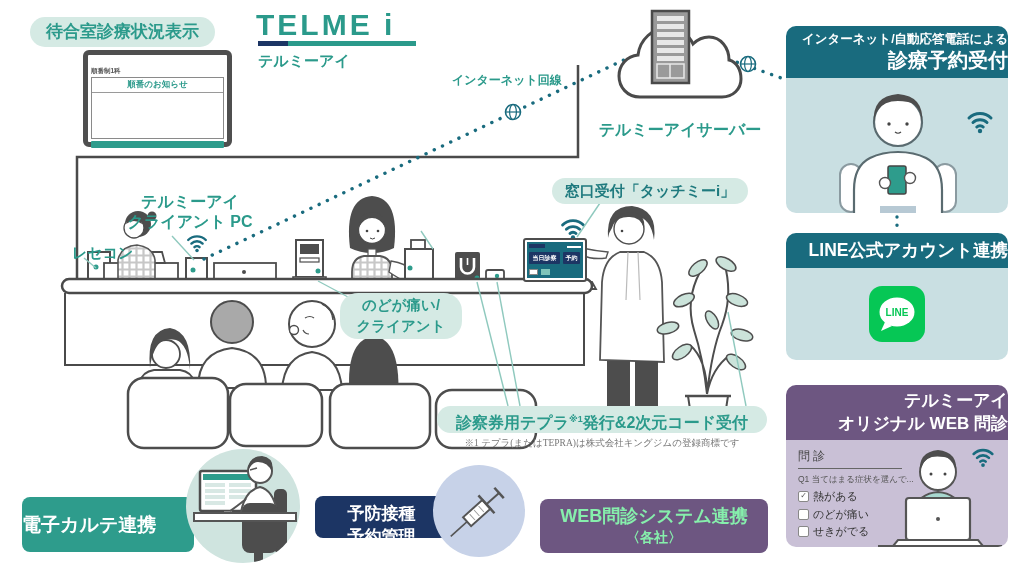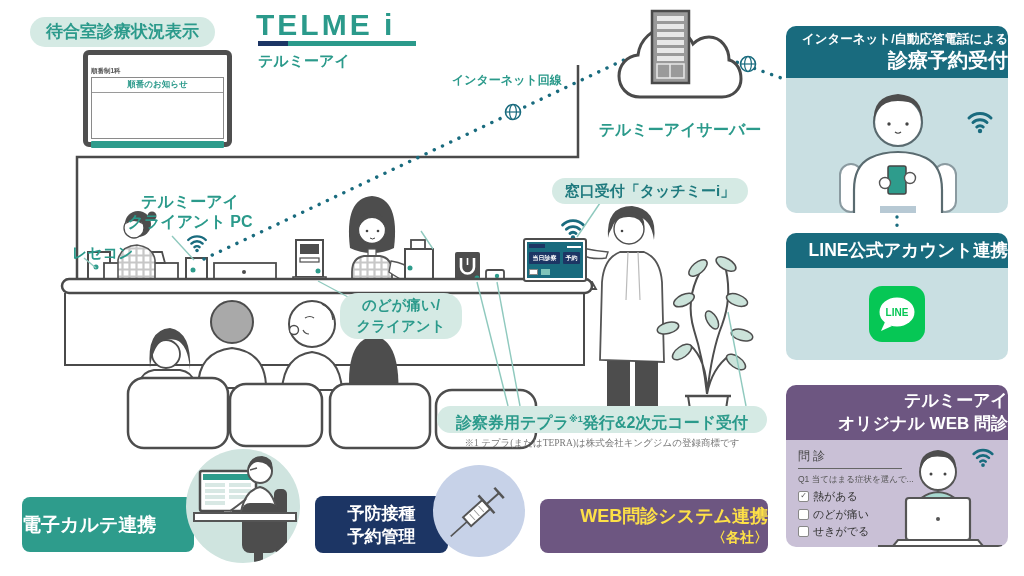--- a/index.html
+++ b/index.html
@@ -78,27 +78,27 @@
             padding-bottom:3px;margin-bottom:5px;width:104px;}
   .mf-q{font-size:8.5px;color:#555;margin-bottom:3px;}
   .mf-opt{display:flex;align-items:center;font-size:11px;color:#333;margin-bottom:2.5px;}
   .mf-box{width:9px;height:9px;background:#fff;border:1px solid #888;border-radius:2px;
           margin-right:4px;font-size:8px;line-height:8px;color:#555;text-align:center;}
   
   .karte-box{left:22px;top:497px;width:172px;height:55px;background:#2E9C8C;border-radius:8px;
              color:#fff;font-weight:bold;font-size:19px;text-align:left;line-height:55px;z-index:2;}
   .circle1{left:186px;top:449px;width:114px;height:114px;border-radius:50%;background:#CFE4DF;
            overflow:hidden;z-index:3;}
-  .vaccine-box{left:315px;top:496px;width:133px;height:57px;background:#1C3564;border-radius:8px;
+  .vaccine-box{left:315px;top:496px;width:133px;height:42px;background:#1C3564;border-radius:8px;
                color:#fff;font-weight:bold;font-size:17px;text-align:center;line-height:23px;
                padding-top:6px;box-sizing:border-box;z-index:2;}
   .circle2{left:433px;top:465px;width:92px;height:92px;border-radius:50%;background:#C7D2E8;
            overflow:hidden;z-index:3;}
   .web-box{left:540px;top:499px;width:228px;height:54px;background:#6D5681;border-radius:8px;
-           color:#fde047;font-weight:bold;text-align:right;z-index:2;padding-top:5px;box-sizing:border-box;}
+           color:#86efac;font-weight:bold;text-align:center;z-index:2;padding-top:5px;box-sizing:border-box;}
   .web-box .l1{font-size:18px;line-height:24px;}
   .web-box .l2{font-size:14px;line-height:18px;}
   .waiting-pill{left:30px;top:17px;width:185px;height:30px;line-height:30px;font-size:17px;border-radius:16px;}
 </style>
 </head>
 <body>
 
 <div class="canvas">
 
   <svg id="scene" width="1024" height="576" viewBox="0 0 1024 576">

